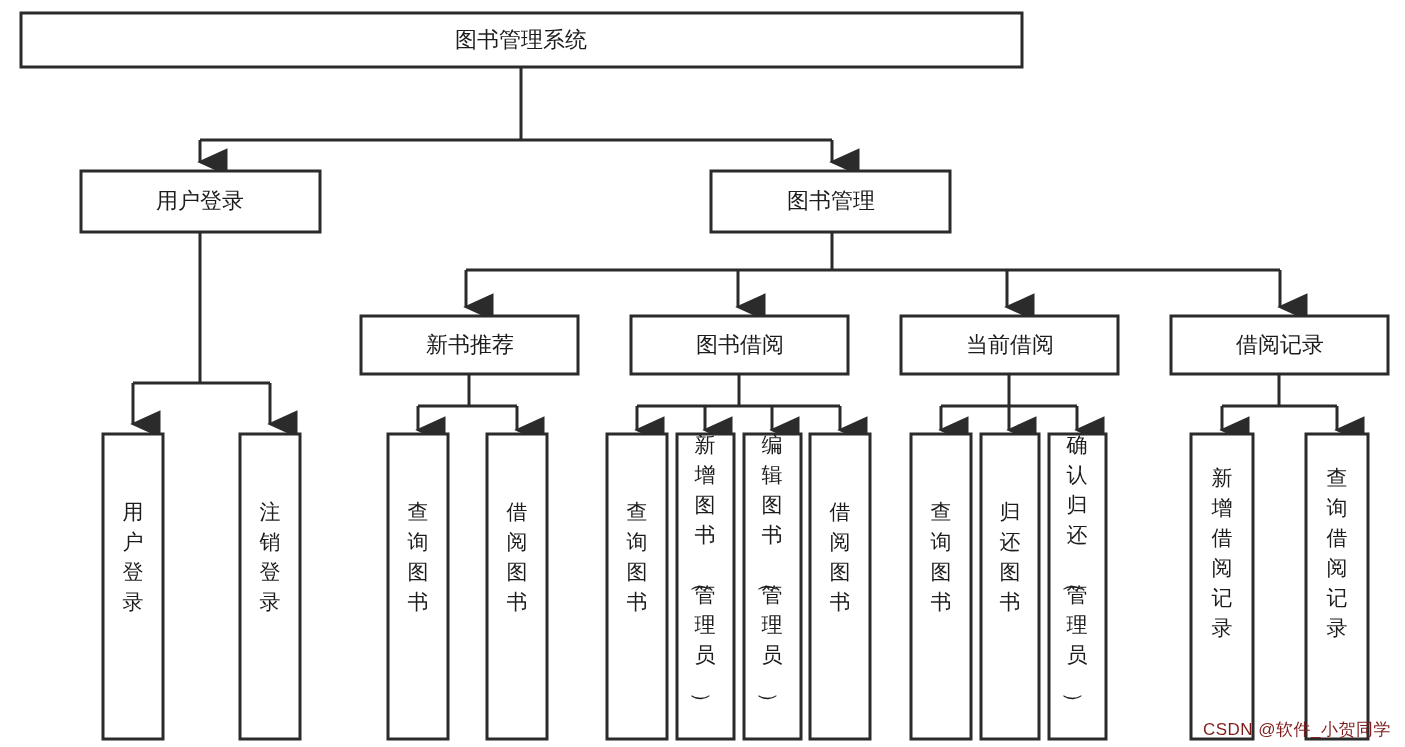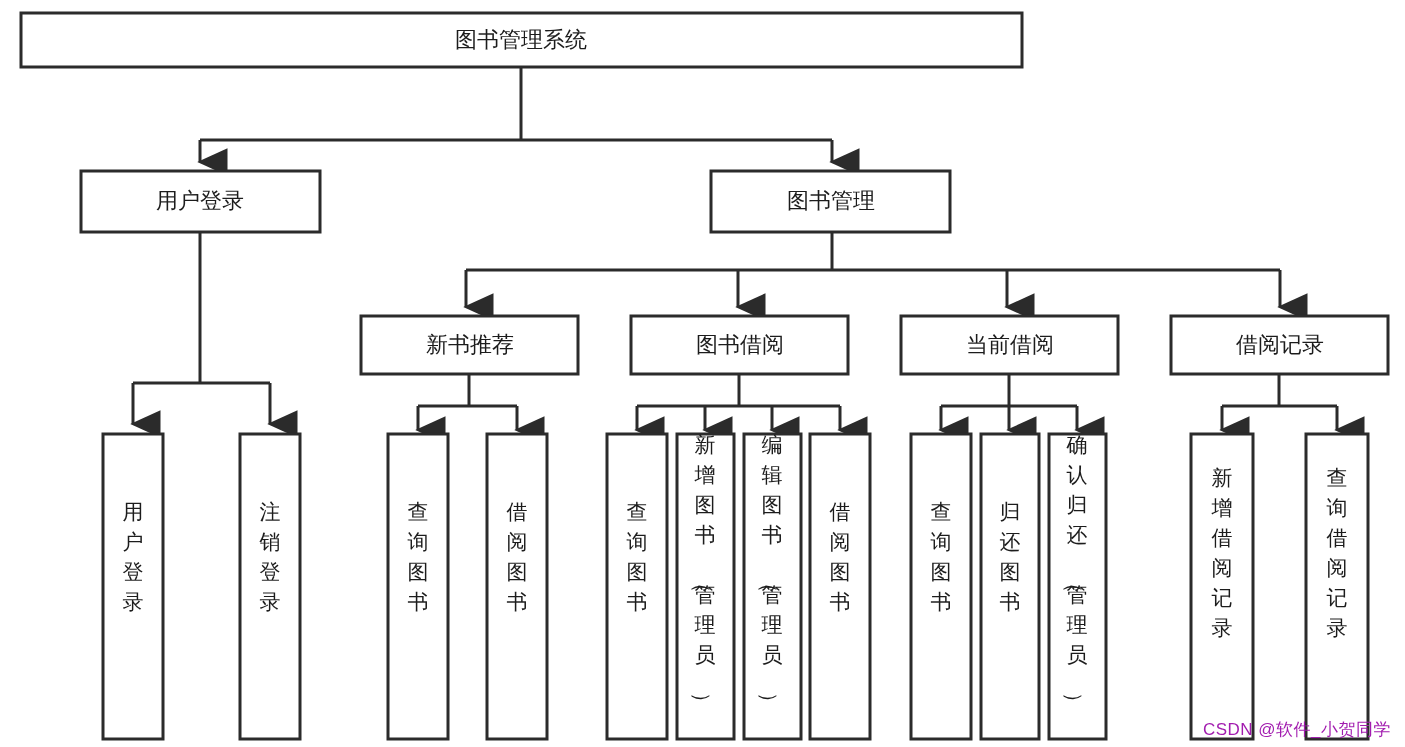--- a/index.html
+++ b/index.html
@@ -25,21 +25,21 @@
     font-size:21px;
     text-anchor:middle;
   }
   .edge{stroke:#2b2b2b;stroke-width:3;fill:none;}
   .arrowhead{fill:#2b2b2b;stroke:none;}
   .watermark{
     position:absolute;
     right:14px;bottom:6px;
     font-family:"Liberation Sans","DejaVu Sans",sans-serif;
     font-size:17px;
-    color:#a21caf;
+    color:#7f1d1d;
     white-space:nowrap;
     letter-spacing:0.5px;
     user-select:none;
     text-align:right;
   }
 </style>
 </head>
 <body>
 
 <svg id="diagram" viewBox="0 0 1405 747">

